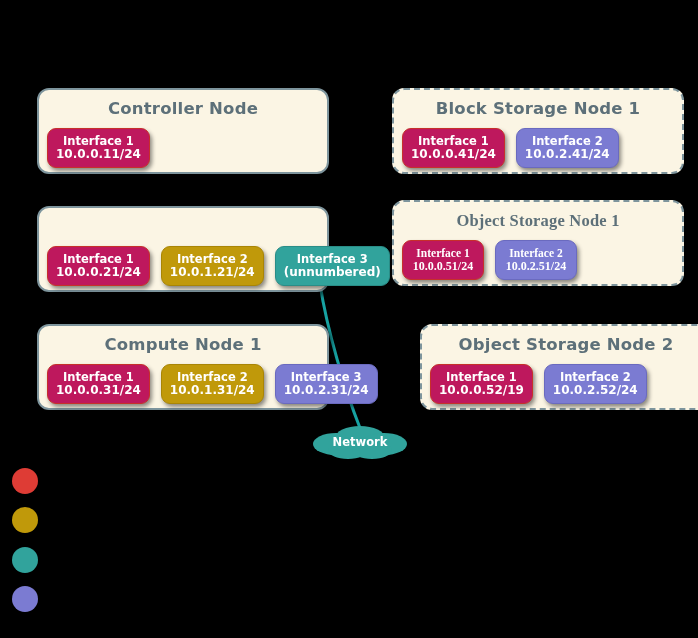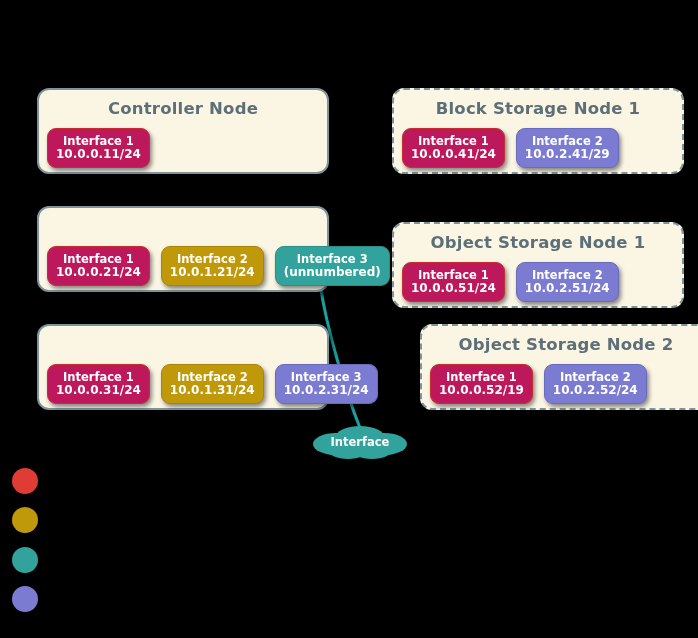--- a/index.html
+++ b/index.html
@@ -145,20 +145,21 @@
             <div class="iface-name">Interface 2</div>
             <div class="iface-addr">10.0.1.21/24</div>
           </div>
           <div class="iface teal">
             <div class="iface-name">Interface 3</div>
             <div class="iface-addr">(unnumbered)</div>
           </div>
         </div>
       </div>
       <div class="node-box solid" style="left: 37px; top: 324px; width: 292px; height: 86px;">
+        <div class="node-title">Compute Node 1</div>
         <div class="iface-row">
           <div class="iface red">
             <div class="iface-name">Interface 1</div>
             <div class="iface-addr">10.0.0.31/24</div>
           </div>
           <div class="iface gold">
             <div class="iface-name">Interface 2</div>
             <div class="iface-addr">10.0.1.31/24</div>
           </div>
           <div class="iface purple">
@@ -169,25 +170,25 @@
       </div>
       <div class="node-box dashed" style="left: 392px; top: 88px; width: 292px; height: 86px;">
         <div class="node-title">Block Storage Node 1</div>
         <div class="iface-row">
           <div class="iface red">
             <div class="iface-name">Interface 1</div>
             <div class="iface-addr">10.0.0.41/24</div>
           </div>
           <div class="iface purple">
             <div class="iface-name">Interface 2</div>
-            <div class="iface-addr">10.0.2.41/29</div>
-          </div>
-        </div>
-      </div>
-      <div class="node-box dashed" style="left: 392px; top: 222px; width: 292px; height: 86px;">
+            <div class="iface-addr">10.0.2.41/24</div>
+          </div>
+        </div>
+      </div>
+      <div class="node-box dashed" style="left: 392px; top: 200px; width: 292px; height: 86px; font-family: Liberation Serif, serif;">
         <div class="node-title">Object Storage Node 1</div>
         <div class="iface-row">
           <div class="iface red">
             <div class="iface-name">Interface 1</div>
             <div class="iface-addr">10.0.0.51/24</div>
           </div>
           <div class="iface purple">
             <div class="iface-name">Interface 2</div>
             <div class="iface-addr">10.0.2.51/24</div>
           </div>
@@ -211,21 +212,21 @@
   <div id="internet-cloud" style="left: 310px; top: 424px;">
     <svg width="100" height="36" viewBox="0 0 100 36" xmlns="http://www.w3.org/2000/svg">
       <g>
         <ellipse cx="26" cy="20" rx="23" ry="11" fill="#31a39c"></ellipse>
         <ellipse cx="50" cy="14" rx="25" ry="12" fill="#31a39c"></ellipse>
         <ellipse cx="74" cy="20" rx="23" ry="11" fill="#31a39c"></ellipse>
         <ellipse cx="38" cy="26" rx="20" ry="9" fill="#31a39c"></ellipse>
         <ellipse cx="62" cy="26" rx="20" ry="9" fill="#31a39c"></ellipse>
       </g>
     </svg>
-    <div class="cloud-label">Interface</div>
+    <div class="cloud-label">Network</div>
   </div>
 
   <div id="legend-layer">
       <div class="legend-dot" style="left: 12px; top: 468px; background: rgb(222, 60, 53);"></div>
       <div class="legend-dot" style="left: 12px; top: 507px; background: rgb(192, 153, 10);"></div>
       <div class="legend-dot" style="left: 12px; top: 547px; background: rgb(49, 163, 156);"></div>
       <div class="legend-dot" style="left: 12px; top: 586px; background: rgb(123, 123, 210);"></div>
     </div>
 
 </div>

